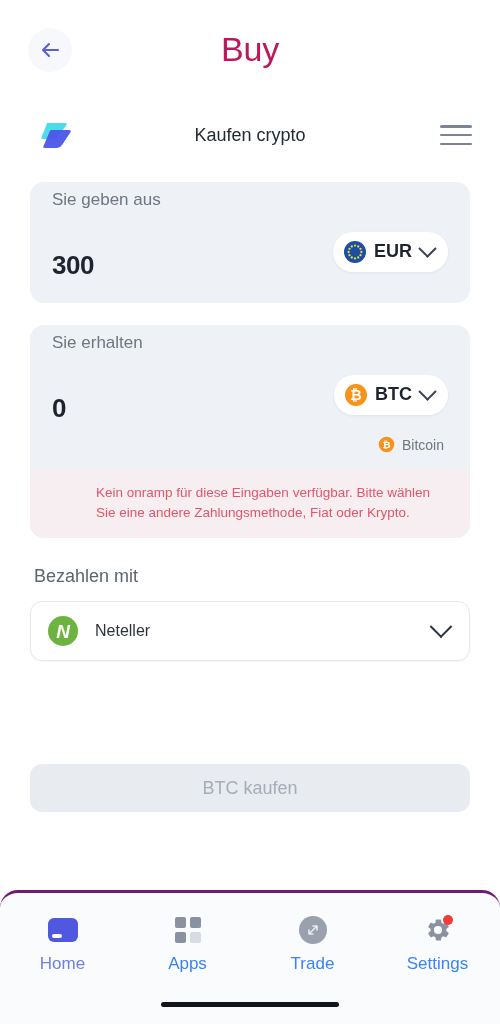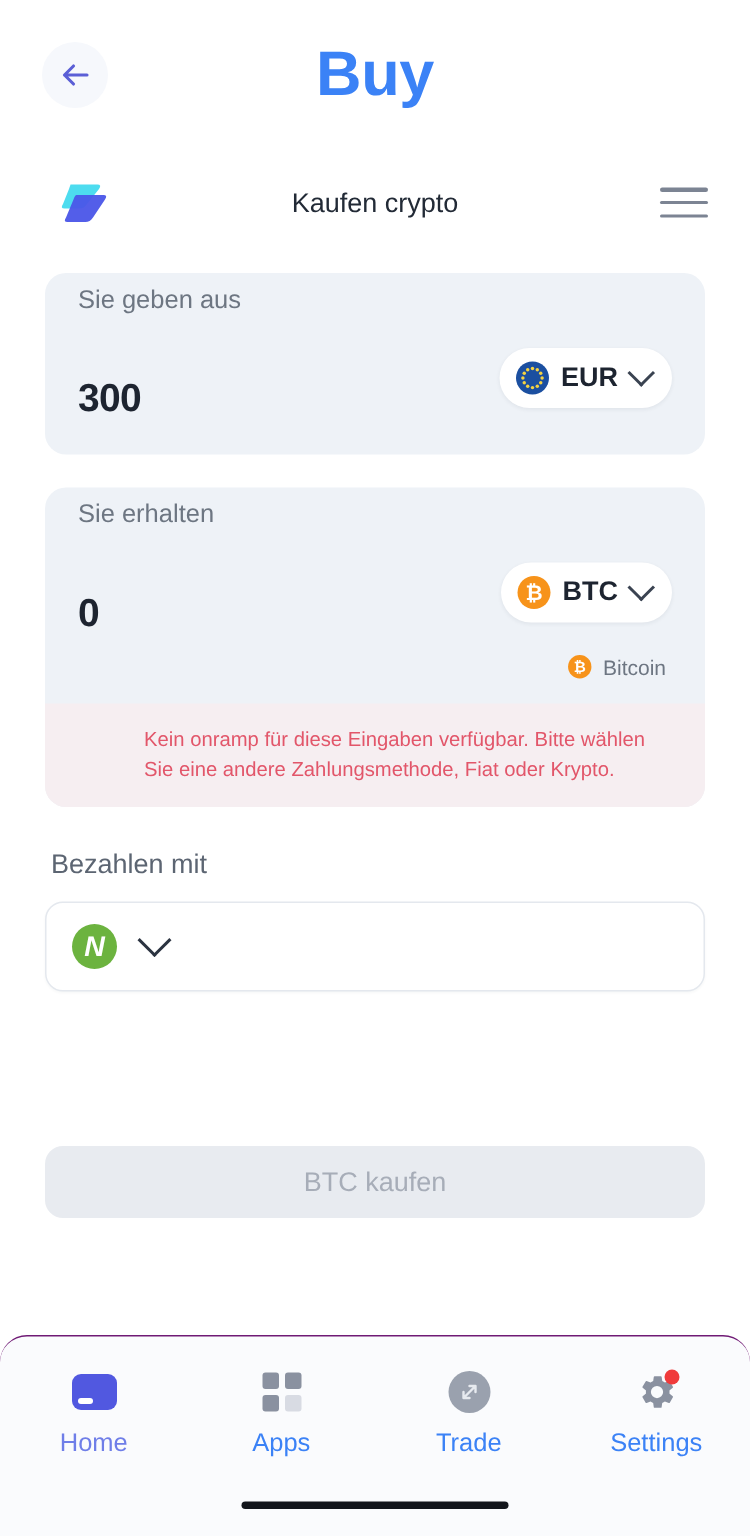--- a/index.html
+++ b/index.html
@@ -31,23 +31,23 @@
     position: absolute;
     left: 28px; top: 28px;
     width: 44px; height: 44px;
     border-radius: 50%;
     background: #f6f8fc;
     display: flex; align-items: center; justify-content: center;
     cursor: pointer;
   }
   .back-btn svg { display: block; }
   .page-title {
-    font-size: 42px;
-    font-weight: bold;
-    color: #3b82f6;
+    font-size: 34px;
+    font-weight: normal;
+    color: #be185d;
     letter-spacing: -0.2px;
   }
 
   
   .widget-head {
     position: relative;
     height: 74px;
     flex: none;
     display: flex;
     align-items: center;
@@ -207,21 +207,21 @@
     font-size: 18px;
     color: #a7adb8;
     cursor: not-allowed;
   }
 
   
   .bottomnav {
     flex: none;
     height: 134px;
     background: #fafbfd;
-    border-top: 1px solid #701a75;
+    border-top: 3px solid #701a75;
     border-radius: 18px 18px 0 0;
     display: flex;
     flex-direction: column;
   }
   .nav-items {
     display: flex;
     height: 92px;
     padding-top: 10px;
   }
   .nav-item {
@@ -378,20 +378,21 @@
         <div class="error-text">Kein onramp für diese Eingaben verfügbar. Bitte wählen Sie eine andere Zahlungsmethode, Fiat oder Krypto.</div>
       </div>
     </div>
 
     <div class="section-label">Bezahlen mit</div>
     <div class="pay-select">
       <svg width="32" height="32" viewBox="0 0 32 32">
         <circle cx="16" cy="16" r="15" fill="#6cb33f"></circle>
         <text x="16" y="22.5" text-anchor="middle" font-family="Liberation Sans, sans-serif" font-size="19" font-weight="bold" font-style="italic" fill="#ffffff">N</text>
       </svg>
+      <span class="pay-name">Neteller</span>
       <span class="chev-big"></span>
     </div>
 
     <button class="cta" disabled="">BTC kaufen</button>
   </div>
 
   <div class="bottomnav">
     <div class="nav-items">
 
       <div class="nav-item active">

